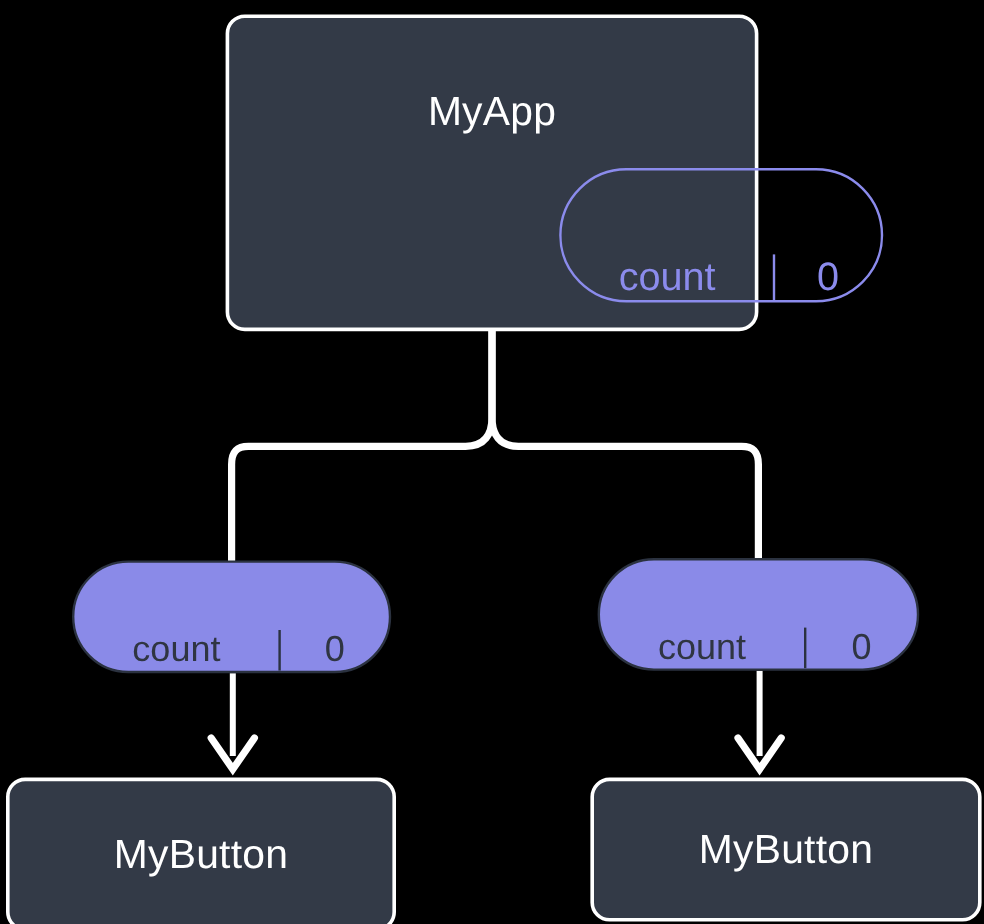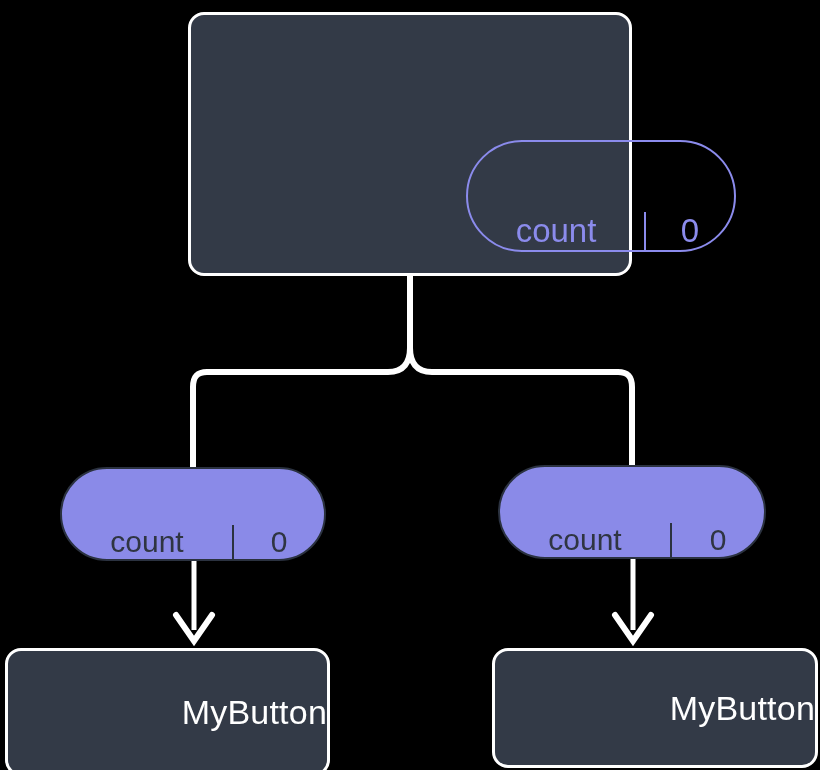--- a/index.html
+++ b/index.html
@@ -140,21 +140,21 @@
     top: 648px;
     width: 326px;
     height: 120px;
   }
   .btn-label {
     position: absolute;
     left: 0;
     right: 0;
     top: 50%;
     transform: translateY(-50%);
-    text-align: right;
+    text-align: center;
     color: #ffffff;
     font-size: 34px;
     line-height: 38px;
     letter-spacing: 0.2px;
   }
 </style>
 </head>
 <body>
 
 <div id="stage">
@@ -176,20 +176,21 @@
              L 632 466" fill="none" stroke="#ffffff" stroke-width="6" stroke-linecap="round" stroke-linejoin="round"></path>
 
     <line x1="194" y1="561" x2="194" y2="630" stroke="#ffffff" stroke-width="5" stroke-linecap="butt"></line>
     <polyline points="176,615 194,641 212,615" fill="none" stroke="#ffffff" stroke-width="6" stroke-linecap="round" stroke-linejoin="miter"></polyline>
 
     <line x1="633" y1="559" x2="633" y2="630" stroke="#ffffff" stroke-width="5" stroke-linecap="butt"></line>
     <polyline points="615,615 633,641 651,615" fill="none" stroke="#ffffff" stroke-width="6" stroke-linecap="round" stroke-linejoin="miter"></polyline>
   </svg>
 
   <div class="node-box" id="app-box">
+    <div class="app-title">MyApp</div>
 
     <div class="pill" id="app-pill">
       <div class="pill-key">count</div>
       <div class="pill-val">0</div>
     </div>
   </div>
 
   <div class="pill pill-filled" id="pill-left">
     <div class="pill-key">count</div>
     <div class="pill-val">0</div>

